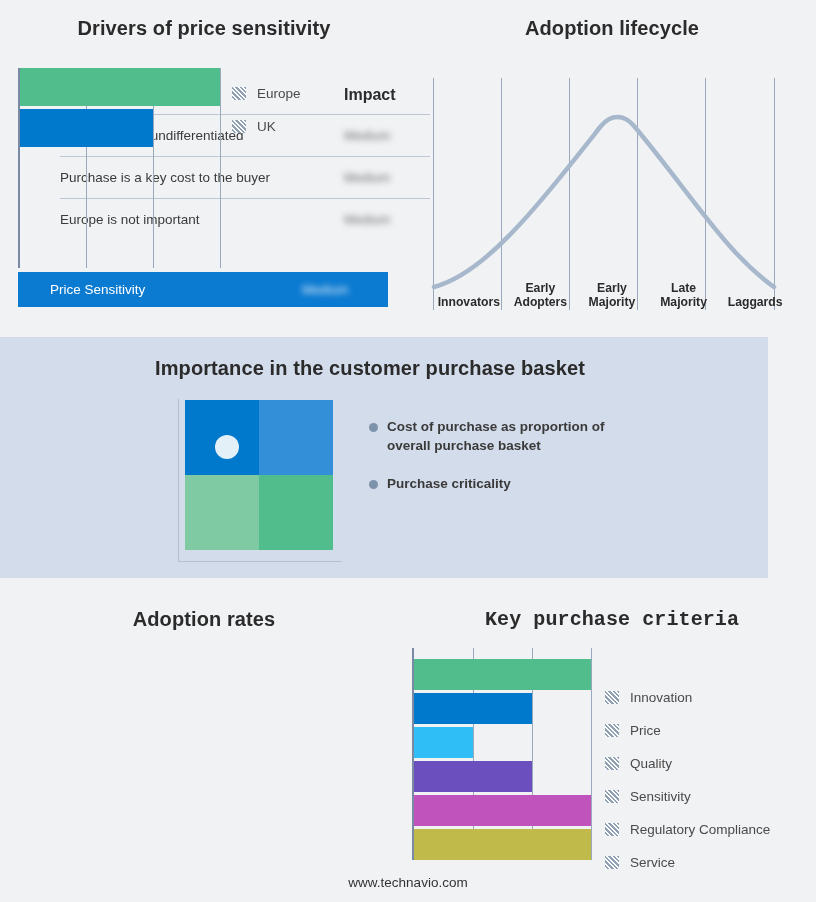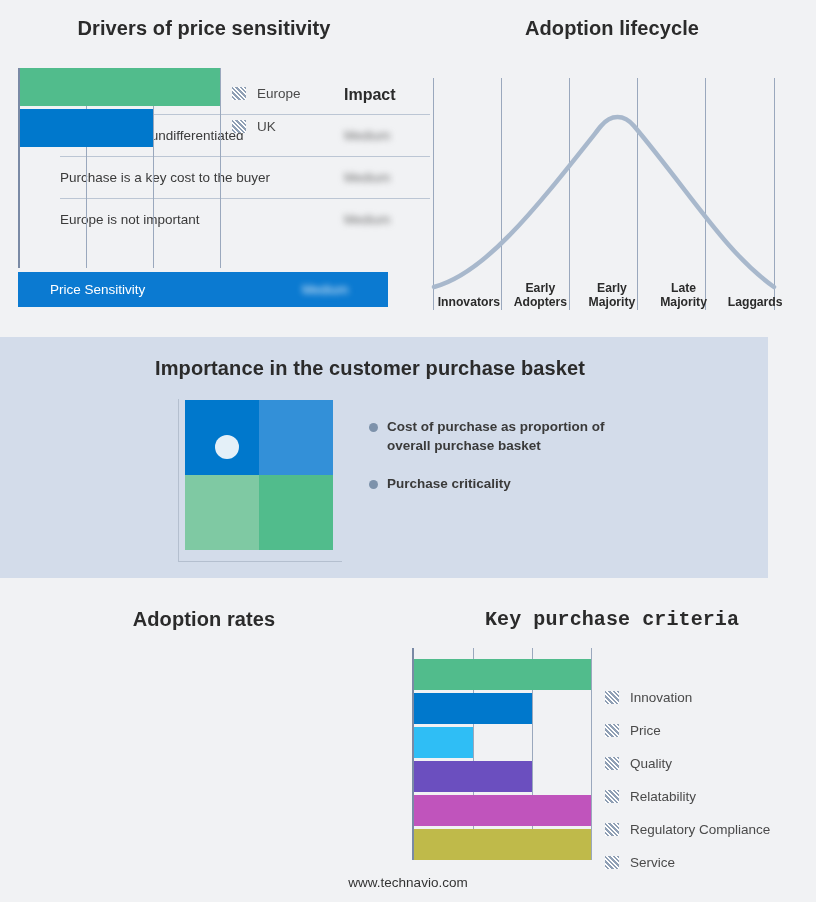--- a/index.html
+++ b/index.html
@@ -451,21 +451,21 @@
   <div class="swatch-legend-item">
     <span class="hatch-swatch"></span>
     <span class="swatch-label">Price</span>
   </div>
   <div class="swatch-legend-item">
     <span class="hatch-swatch"></span>
     <span class="swatch-label">Quality</span>
   </div>
   <div class="swatch-legend-item">
     <span class="hatch-swatch"></span>
-    <span class="swatch-label">Relatability</span>
+    <span class="swatch-label">Sensitivity</span>
   </div>
   <div class="swatch-legend-item">
     <span class="hatch-swatch"></span>
     <span class="swatch-label">Regulatory Compliance</span>
   </div>
   <div class="swatch-legend-item">
     <span class="hatch-swatch"></span>
     <span class="swatch-label">Service</span>
   </div>
 </div>

